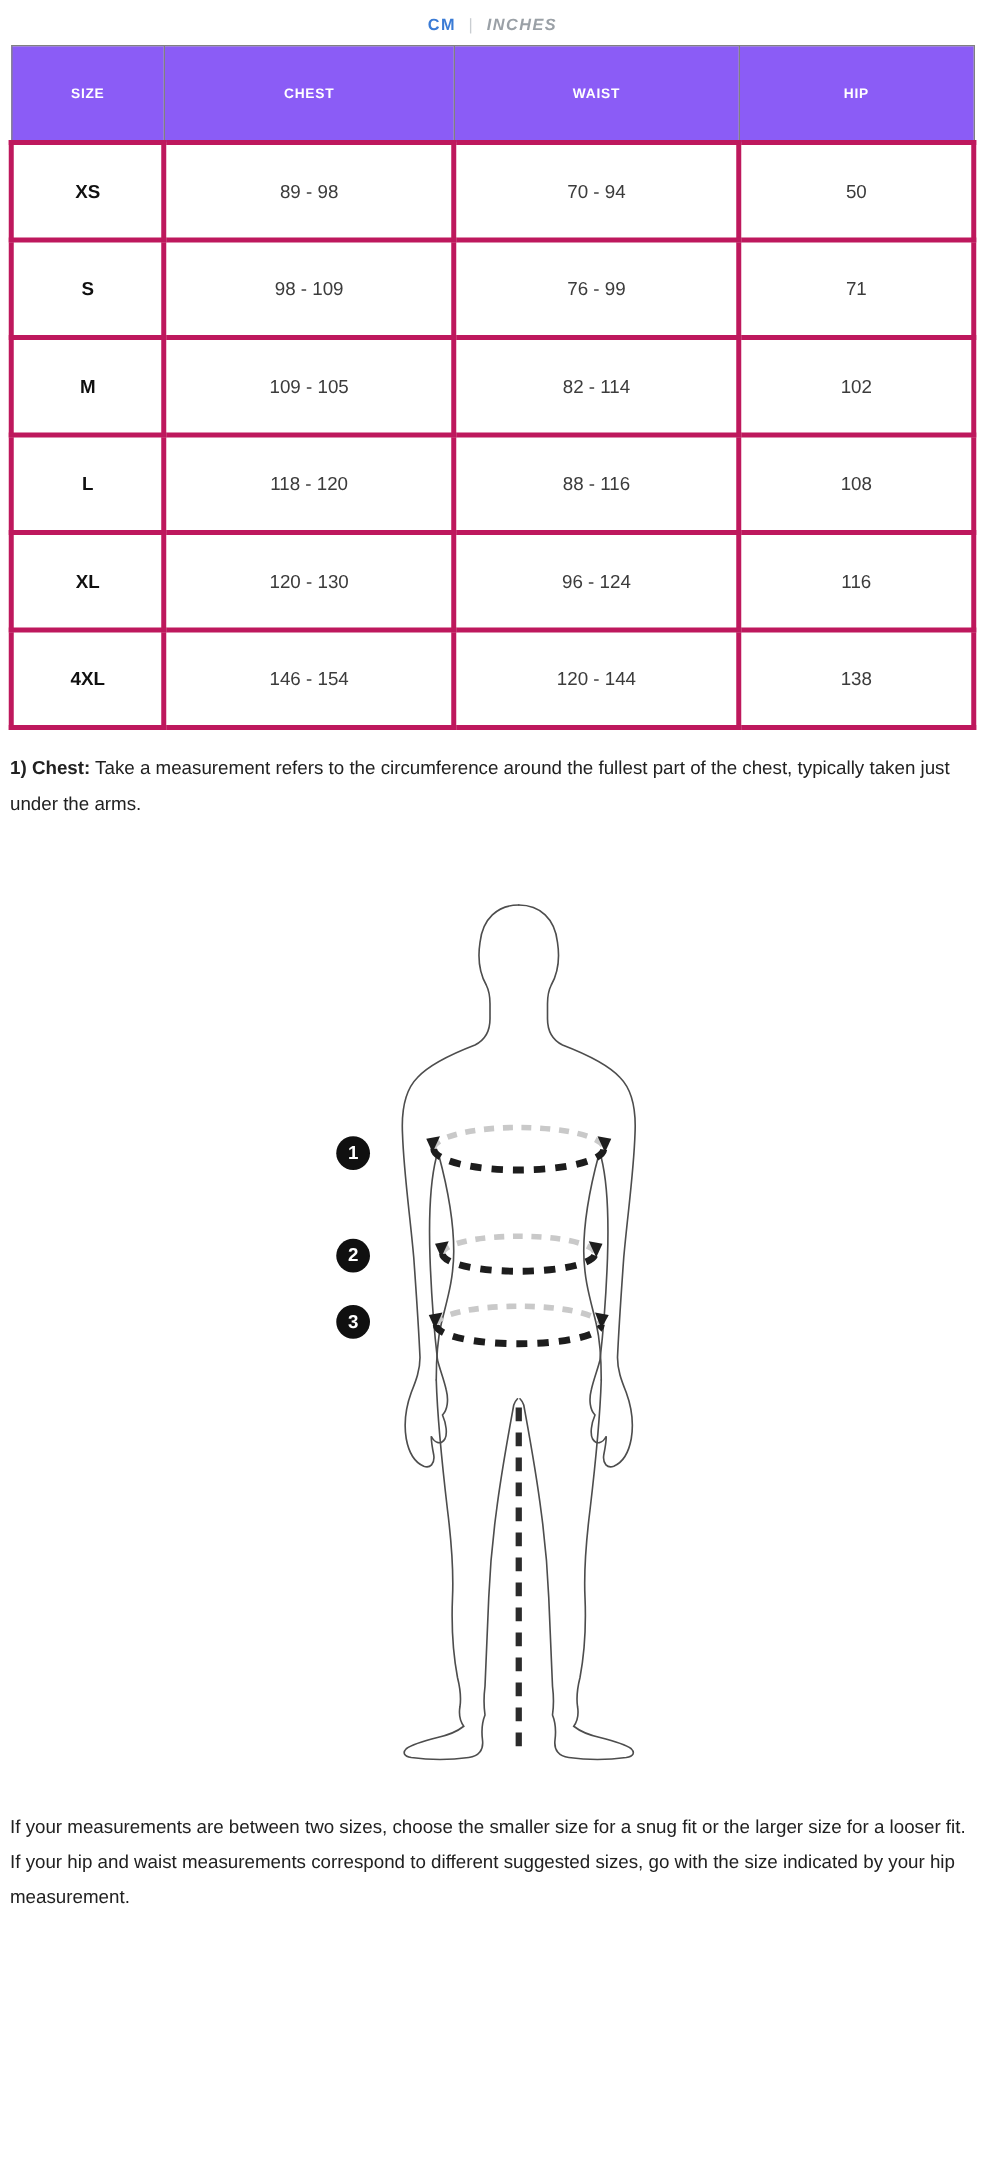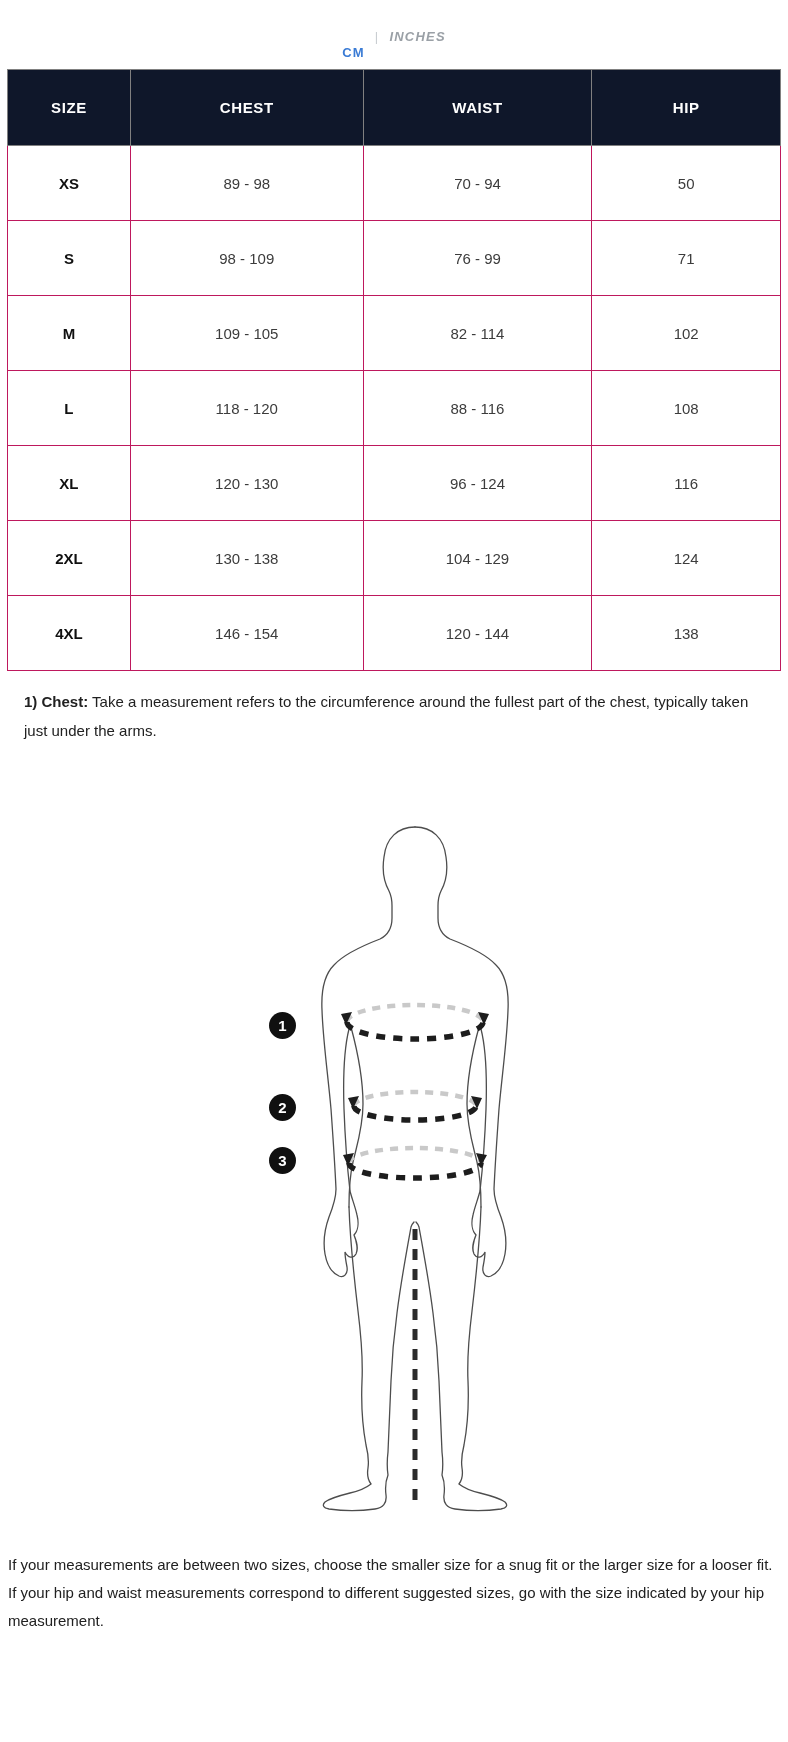--- a/index.html
+++ b/index.html
@@ -8,46 +8,46 @@
     font-family:"Liberation Sans", sans-serif;
     -webkit-font-smoothing:antialiased;
   }
 
   
   .unit-toggle {
     display:flex; justify-content:center; align-items:center;
     gap:10px; padding:12px 0 9px; font-size:13px; font-weight:bold;
     letter-spacing:1.2px;
   }
-  .unit-cm { color:#3a7bd5; cursor:pointer;margin-top:33px; }
+  .unit-cm { color:#3a7bd5; cursor:pointer; }
   .unit-divider { color:#c9cdd1; font-weight:normal; }
   .unit-inches { color:#9aa0a6; cursor:pointer; }
 
   
   table.size-table {
     width:774px; margin:0 7px; border-collapse:collapse;
     table-layout:fixed;
   }
   table.size-table th {
-    background:#0f172a; color:#ffffff; height:73px;
-    font-size:15px; font-weight:bold; letter-spacing:0.6px;
+    background:#8b5cf6; color:#ffffff; height:73px;
+    font-size:11px; font-weight:bold; letter-spacing:0.6px;
     border:1px solid #808080; text-align:center;
   }
   table.size-table td {
     height:72px; text-align:center; vertical-align:middle;
     font-size:15px; color:#3c3c3c; background:#ffffff;
-    border:1px solid #be185d;
+    border:4px solid #be185d;
   }
   table.size-table td.size-col { font-weight:bold; color:#101010; }
 
   
   .instructions {
     margin:17px 8px 0; font-size:15px; line-height:28.5px; color:#212121;
   }
-  .instructions p { margin:16px; }
+  .instructions p { margin:0; }
 
   
   .diagram { position:relative; height:770px; width:788px; }
   .diagram svg { position:absolute; left:0; top:0; }
   .badge {
     position:absolute; width:27px; height:27px; border-radius:50%;
     background:#101010; color:#ffffff; font-size:15px; font-weight:bold;
     display:flex; align-items:center; justify-content:center;
     line-height:1;
   }
@@ -107,26 +107,20 @@
         <td class="size-col">L</td>
         <td>118 - 120</td>
         <td>88 - 116</td>
         <td>108</td>
       </tr>
       <tr>
         <td class="size-col">XL</td>
         <td>120 - 130</td>
         <td>96 - 124</td>
         <td>116</td>
-      </tr>
-      <tr>
-        <td class="size-col">2XL</td>
-        <td>130 - 138</td>
-        <td>104 - 129</td>
-        <td>124</td>
       </tr>
       <tr>
         <td class="size-col">4XL</td>
         <td>146 - 154</td>
         <td>120 - 144</td>
         <td>138</td>
       </tr>
     </tbody>
 </table>
 

